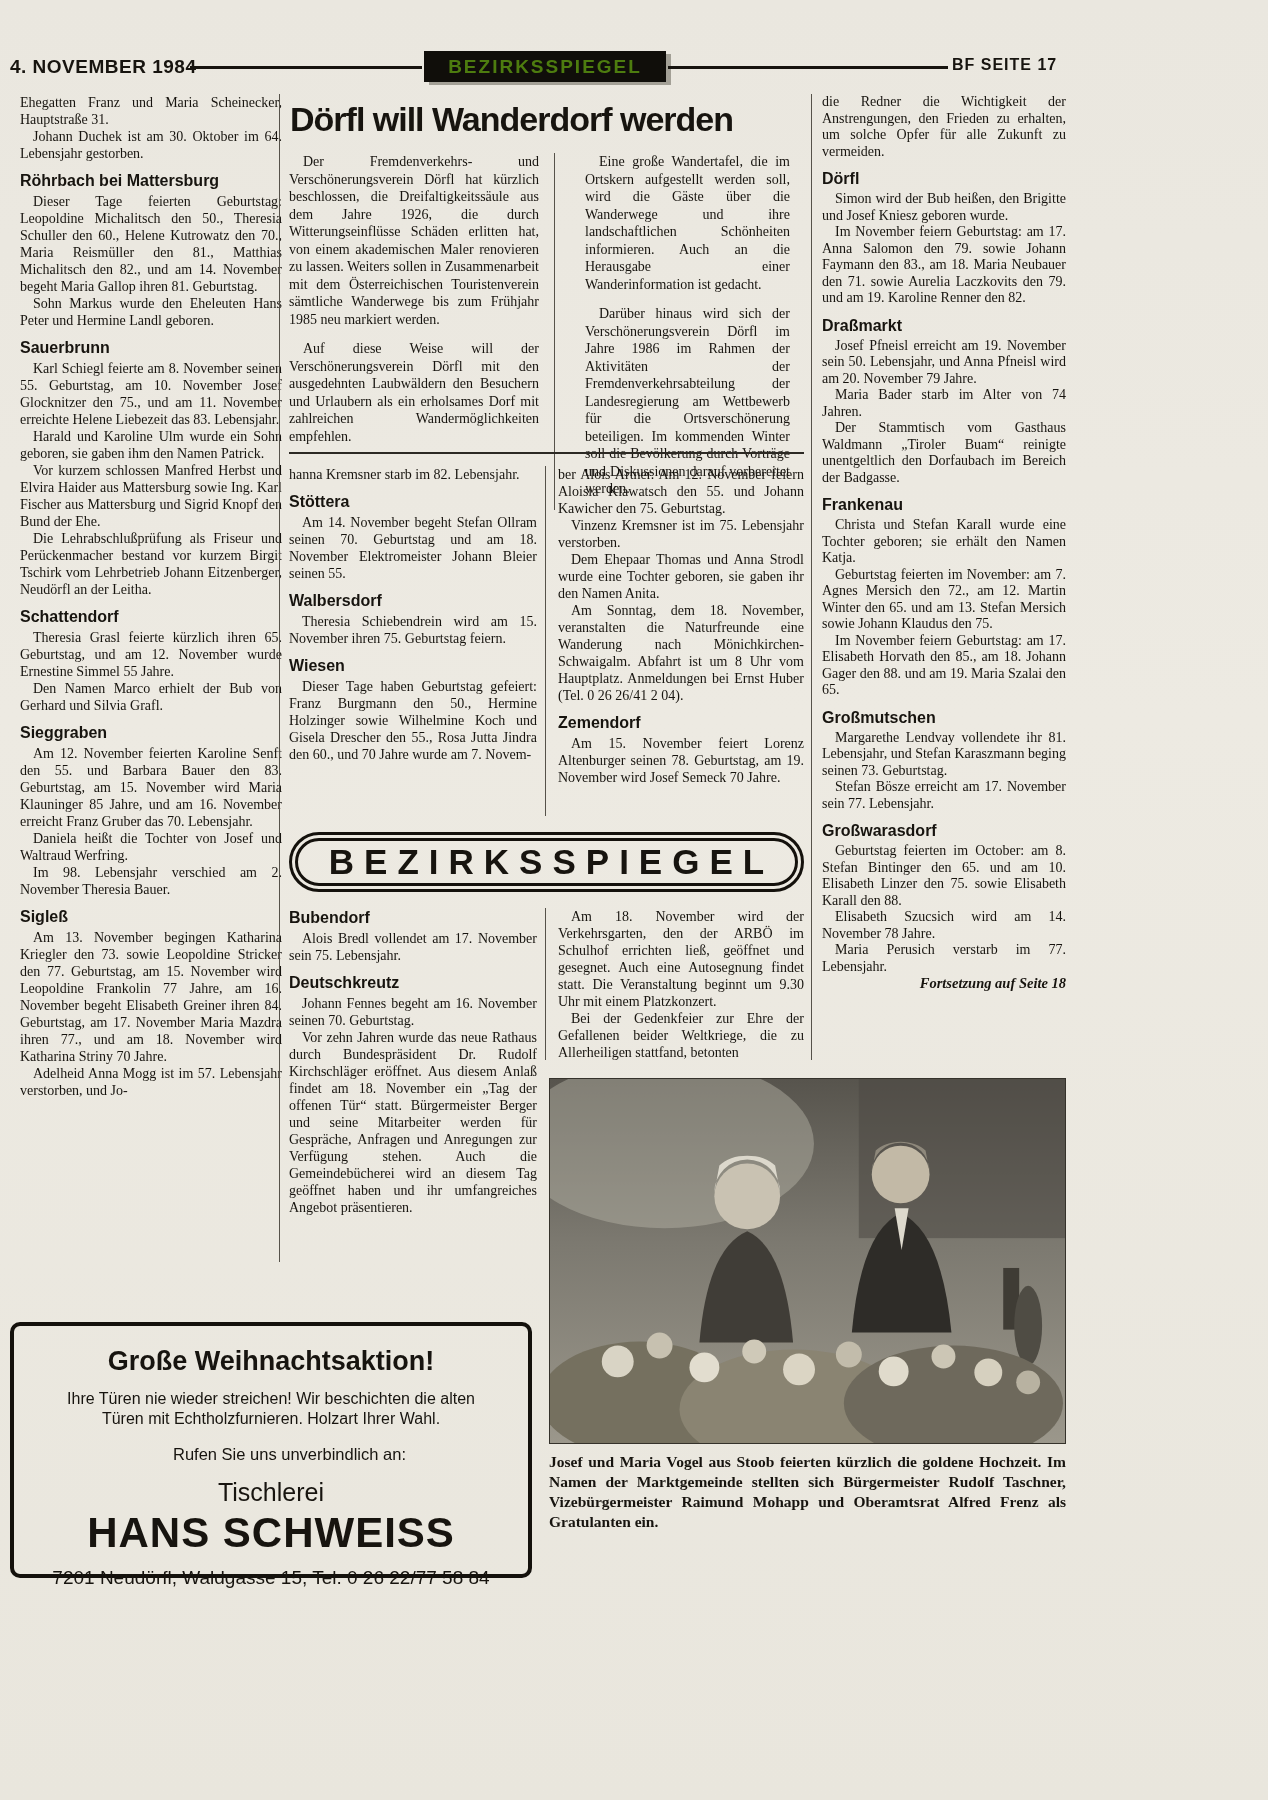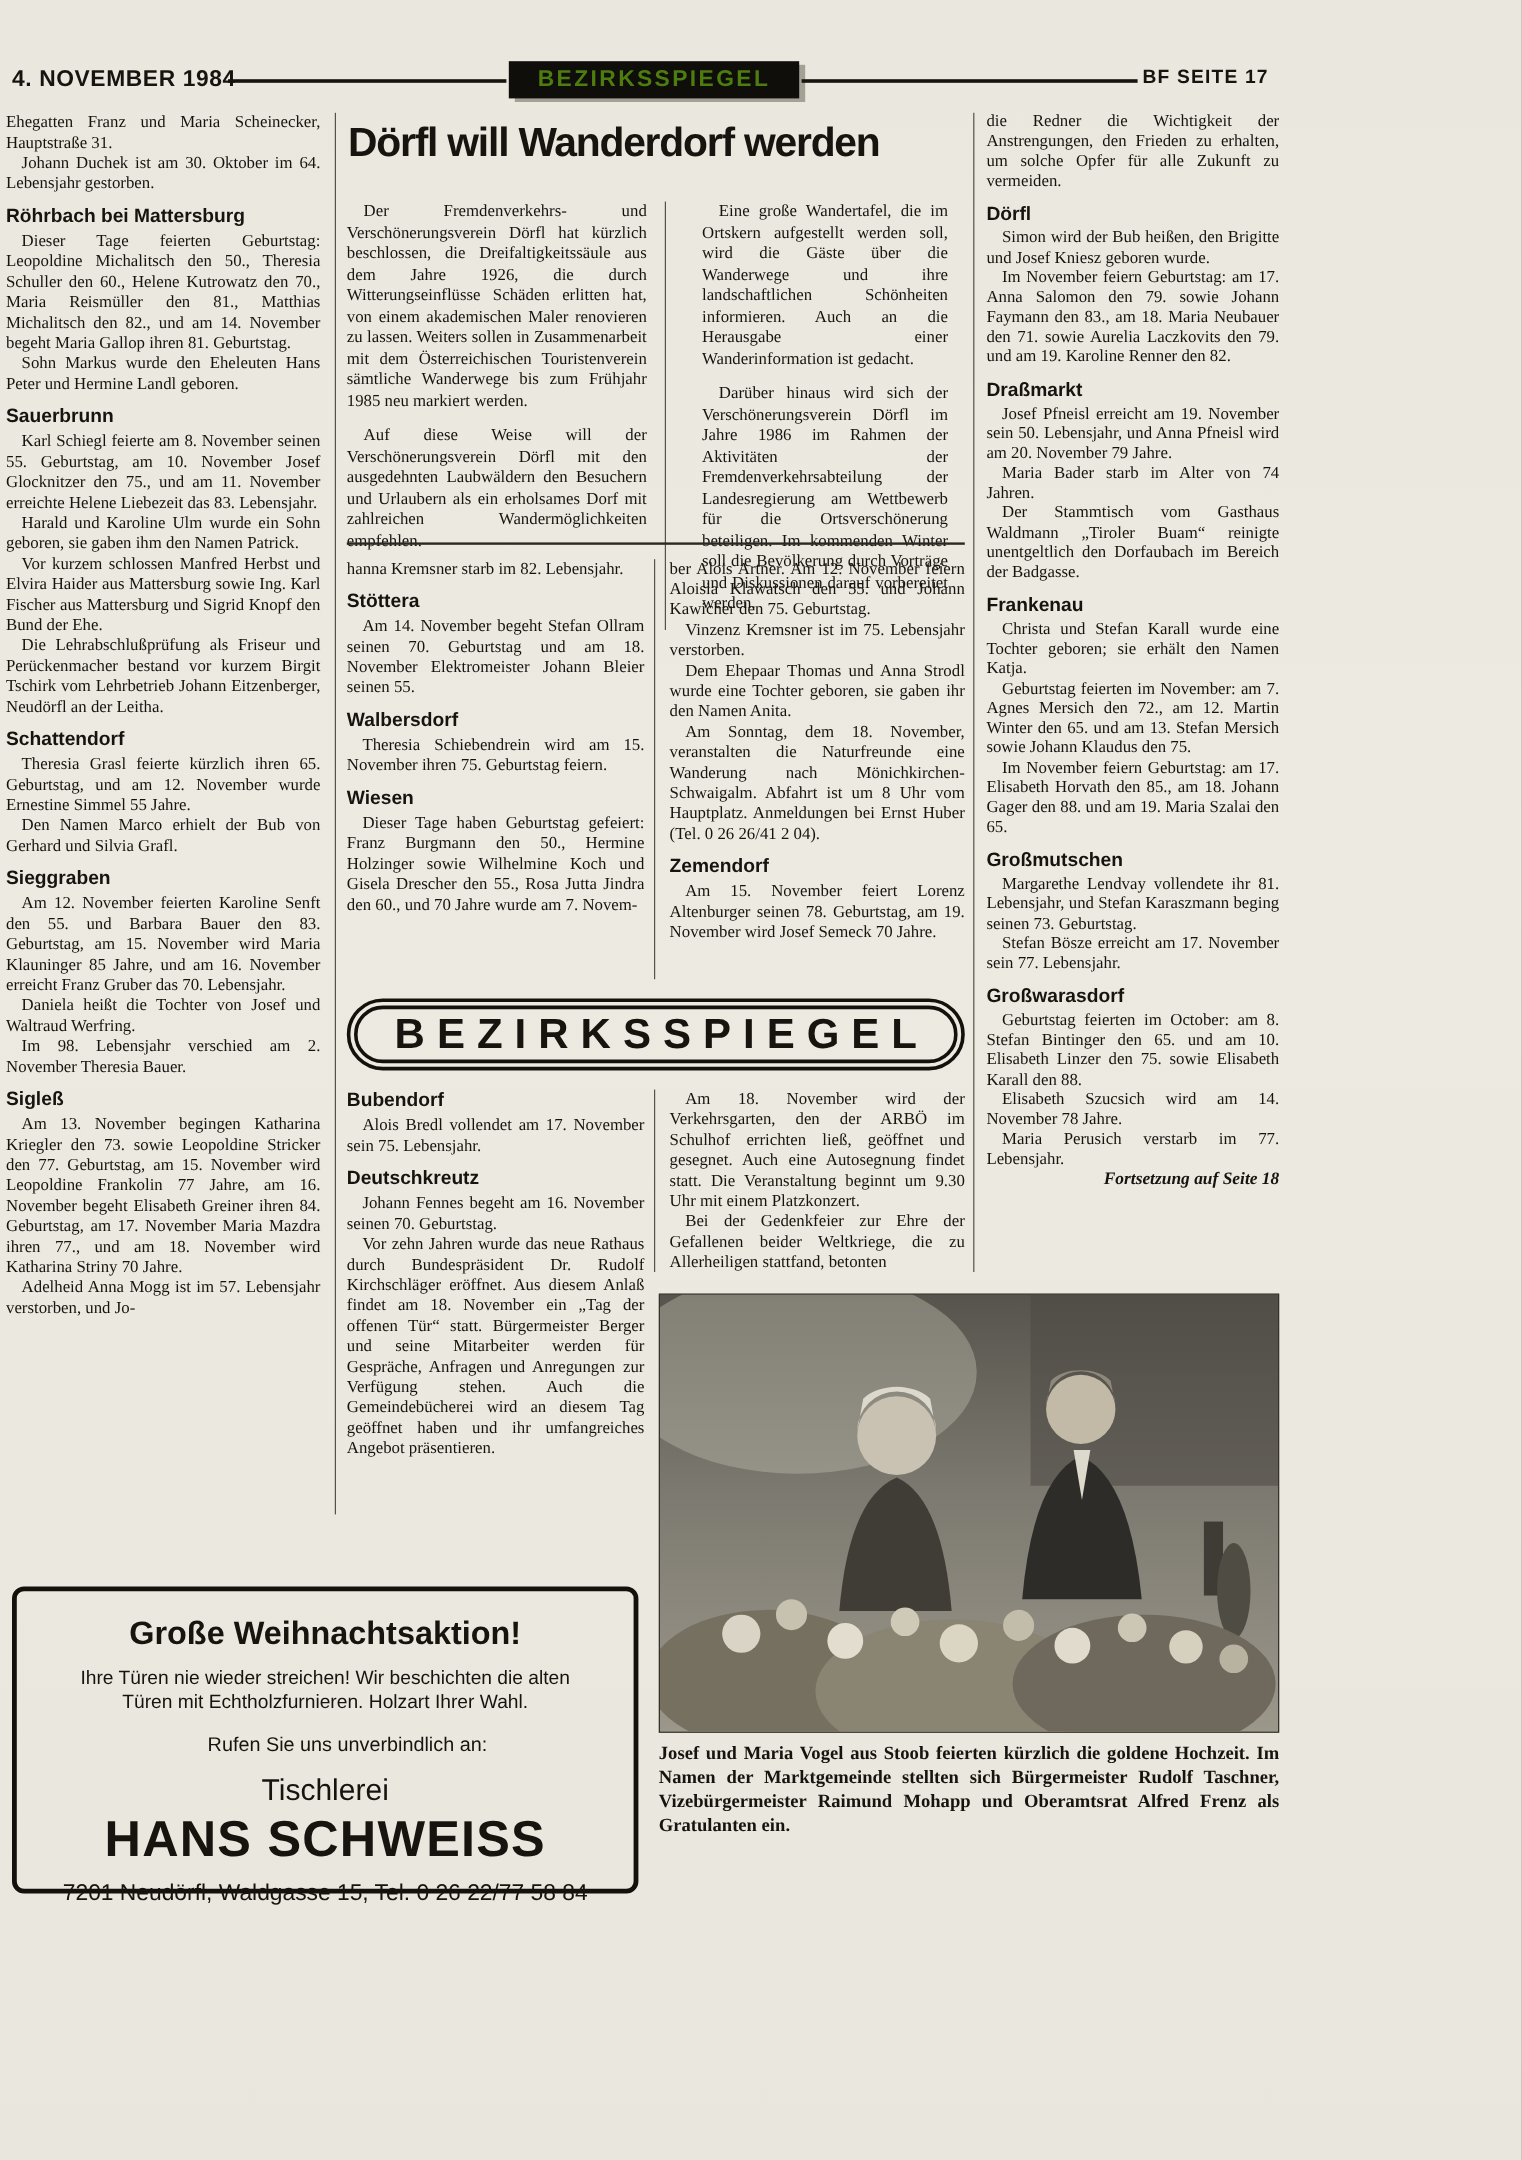--- a/index.html
+++ b/index.html
@@ -34,30 +34,30 @@
 
   .vrule { position:absolute; width:1px; background:#56524a; }
   #v1 { left:279px; top:94px;  height:1168px; }
   #v2 { left:545px; top:466px; height:350px; }
   #v3 { left:545px; top:908px; height:152px; }
   #v4 { left:811px; top:94px;  height:966px; }
   .hrule { position:absolute; height:2px; background:#2c2923; }
   #article-rule { left:289px; top:452px; width:515px; }
 
   
-  #col1      { left:5px;  top:94px;  width:262px; }
+  #col1      { left:20px;  top:94px;  width:262px; }
   #mid-left  { left:289px; top:466px; width:248px; }
   #mid-right { left:558px; top:466px; width:246px; }
   #ober-left { left:289px; top:908px; width:248px; }
   #ober-right{ left:558px; top:908px; width:246px; }
   #col4      { left:822px; top:94px;  width:244px; line-height:16.5px; }
 
   
   #article { position:absolute; left:289px; top:100px; width:515px; }
-  .headline { font-family:"Liberation Sans",sans-serif; font-weight:bold; font-size:34px; letter-spacing:-1px; white-space:nowrap; margin:0 0 29px 1px; }
+  .headline { font-family:"Liberation Sans",sans-serif; font-weight:bold; font-size:34px; letter-spacing:-1px; white-space:nowrap; margin:0 0 14px 1px; }
   .article-cols { display:flex; }
   .acol { width:250px; text-align:justify; font-size:14px; line-height:17.5px; }
   .acol p.para { text-indent:14px; margin:0 0 12px 0; }
   .acol-r { width:236px; border-left:1px solid #56524a; padding-left:30px; margin-left:15px; }
 
   
   #banner { position:absolute; left:289px; top:832px; width:515px; height:60px;
             border:3px solid #14110c; border-radius:32px; padding:3px; }
   .banner-inner { width:100%; height:100%; border:3px solid #14110c; border-radius:26px;
                   display:flex; align-items:center; justify-content:center; }

